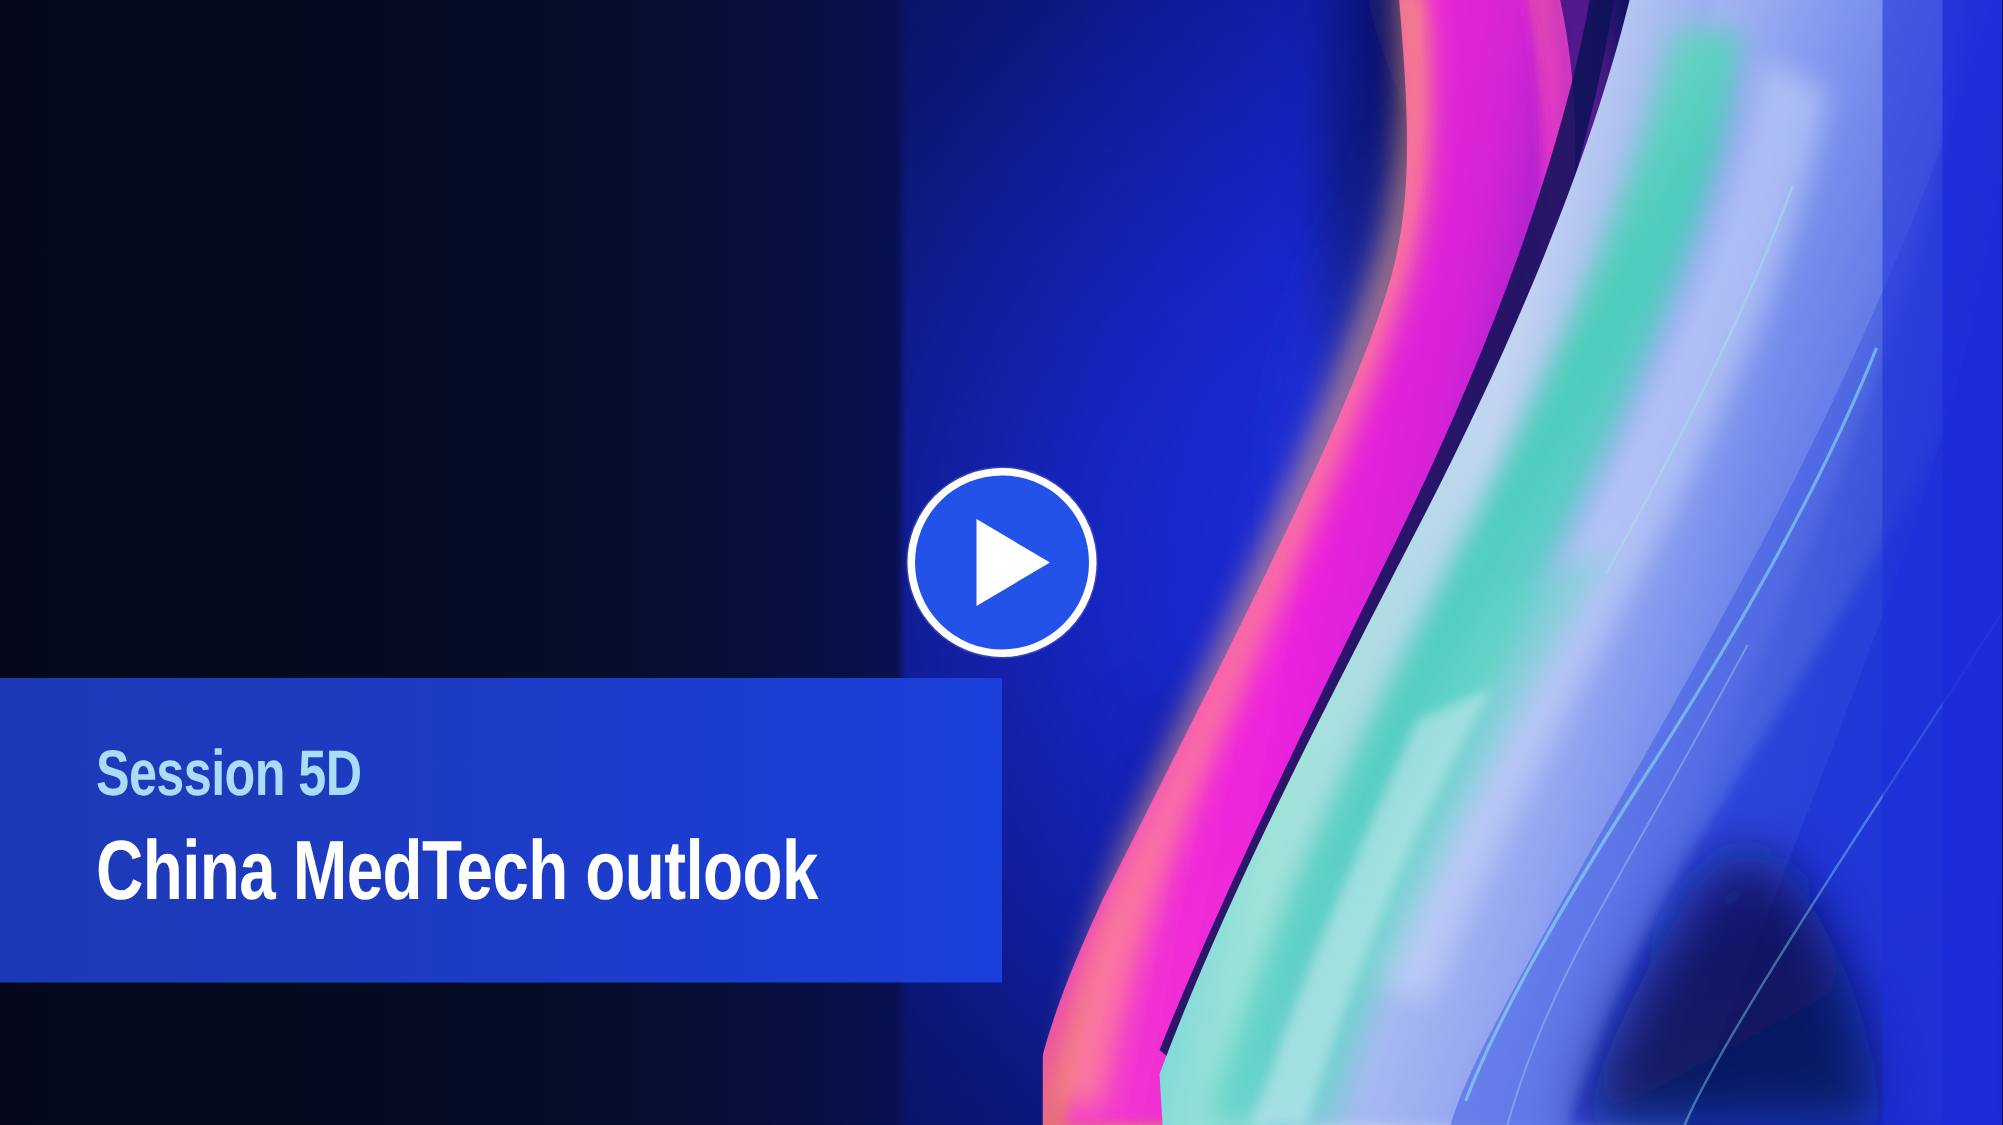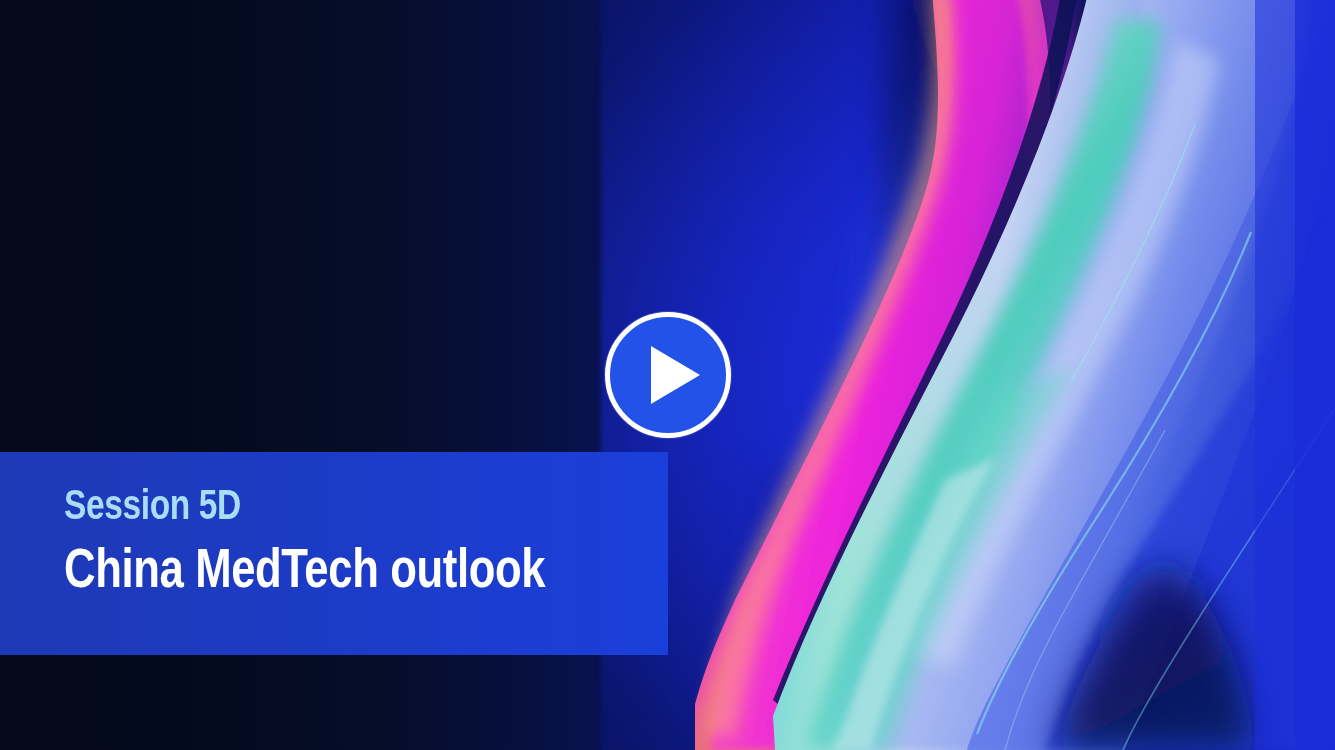--- a/index.html
+++ b/index.html
@@ -102,21 +102,21 @@
   
   .banner {
     position:absolute;
     left:0; top:452px;
     width:668px; height:203px;
     background:linear-gradient(90deg,
       #1c39b6 0%,
       #1d3bbe 30%,
       #1c3cca 60%,
       #1a3fda 100%);
-    padding:30px 0 0 64px;
+    padding:42px 0 0 64px;
   }
   .banner-eyebrow {
     font-family:"Liberation Sans Narrow","Liberation Sans", sans-serif;
     font-size:43px;
     font-weight:bold;
     letter-spacing:-0.5px;
     line-height:1.05;
     color:#a9dcf6;
     transform:scaleX(0.78);
     transform-origin:left center;

